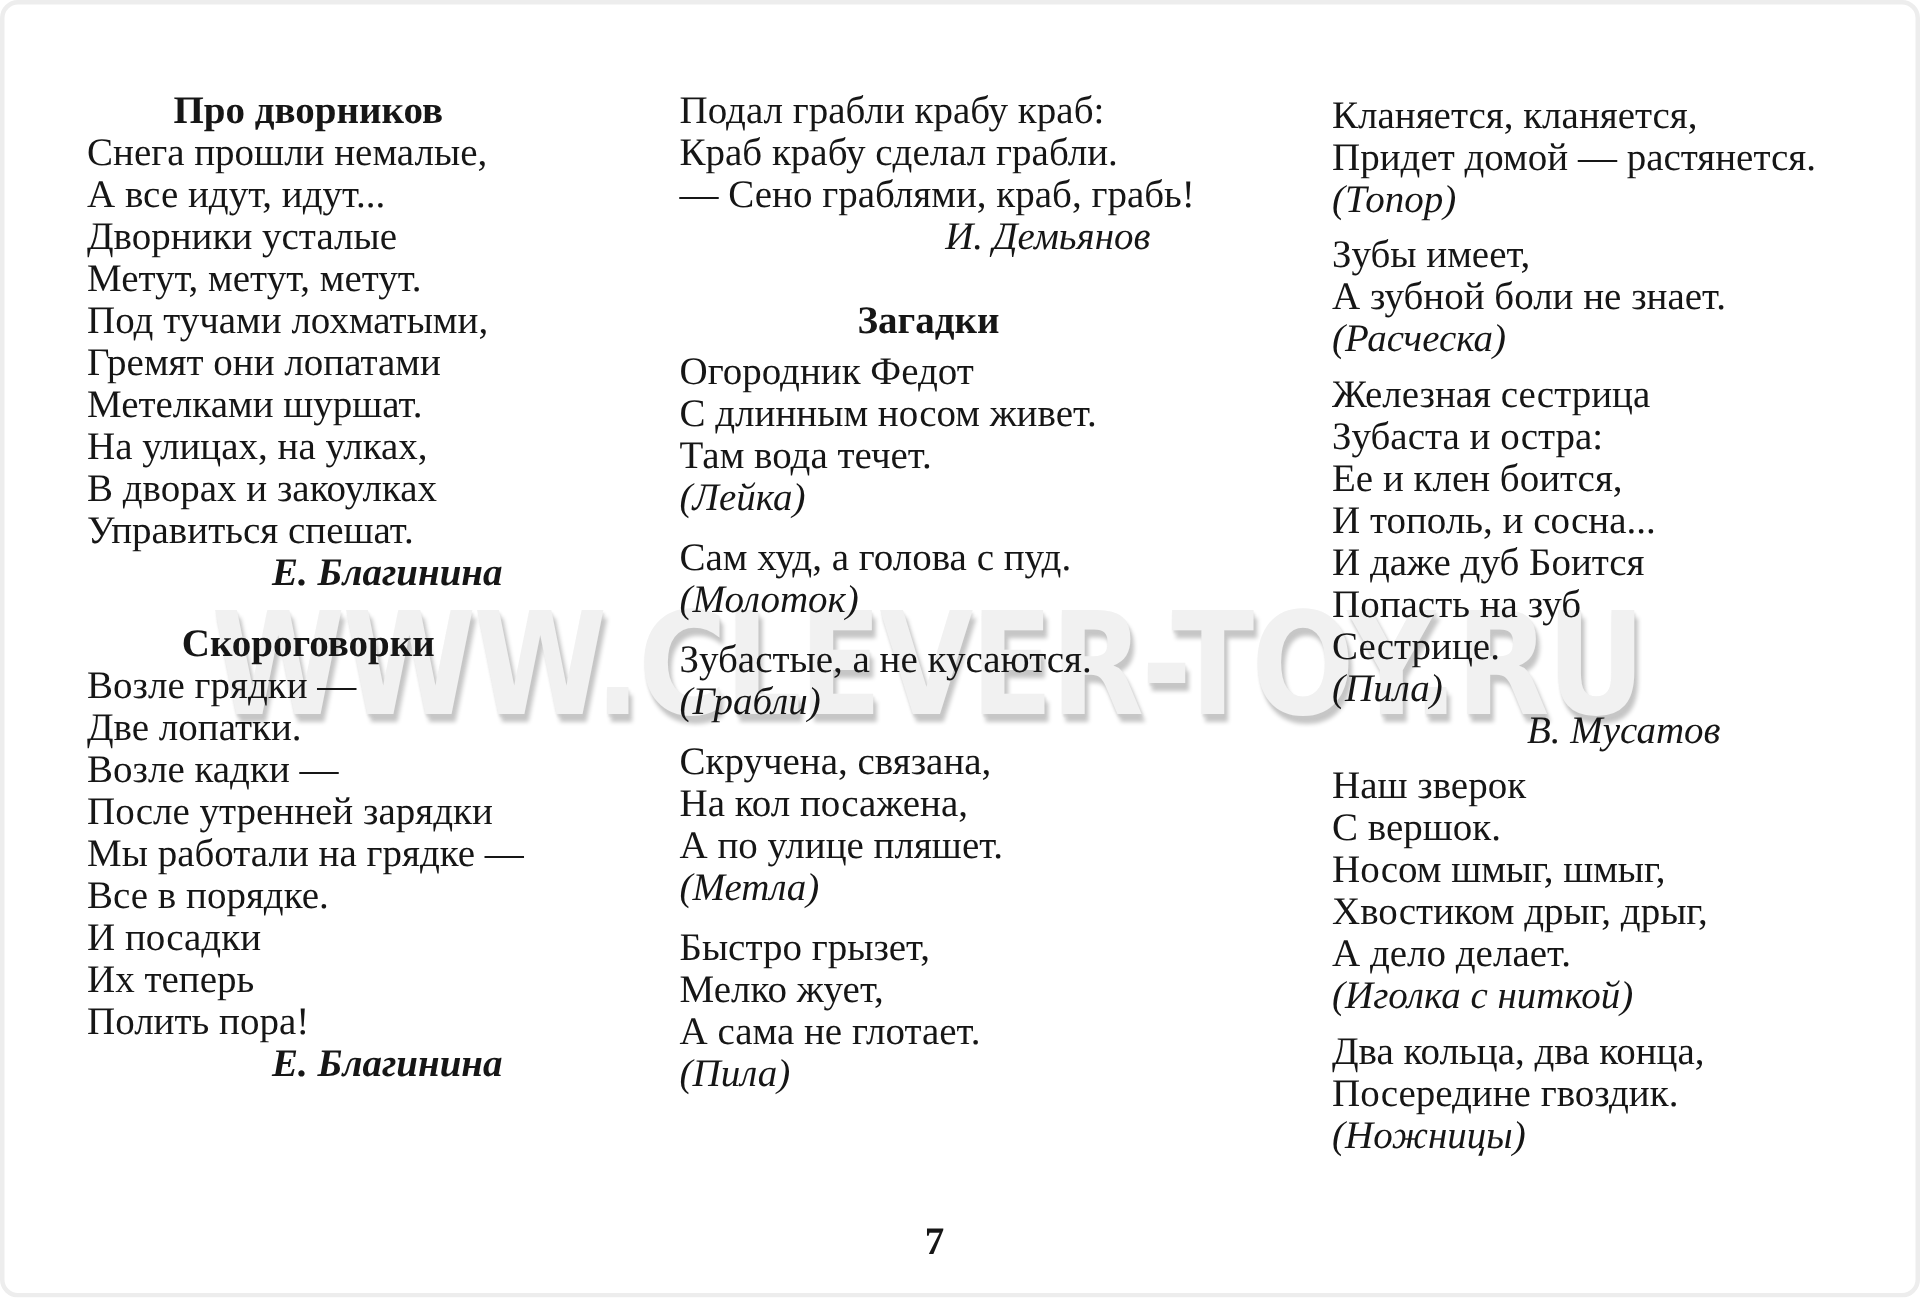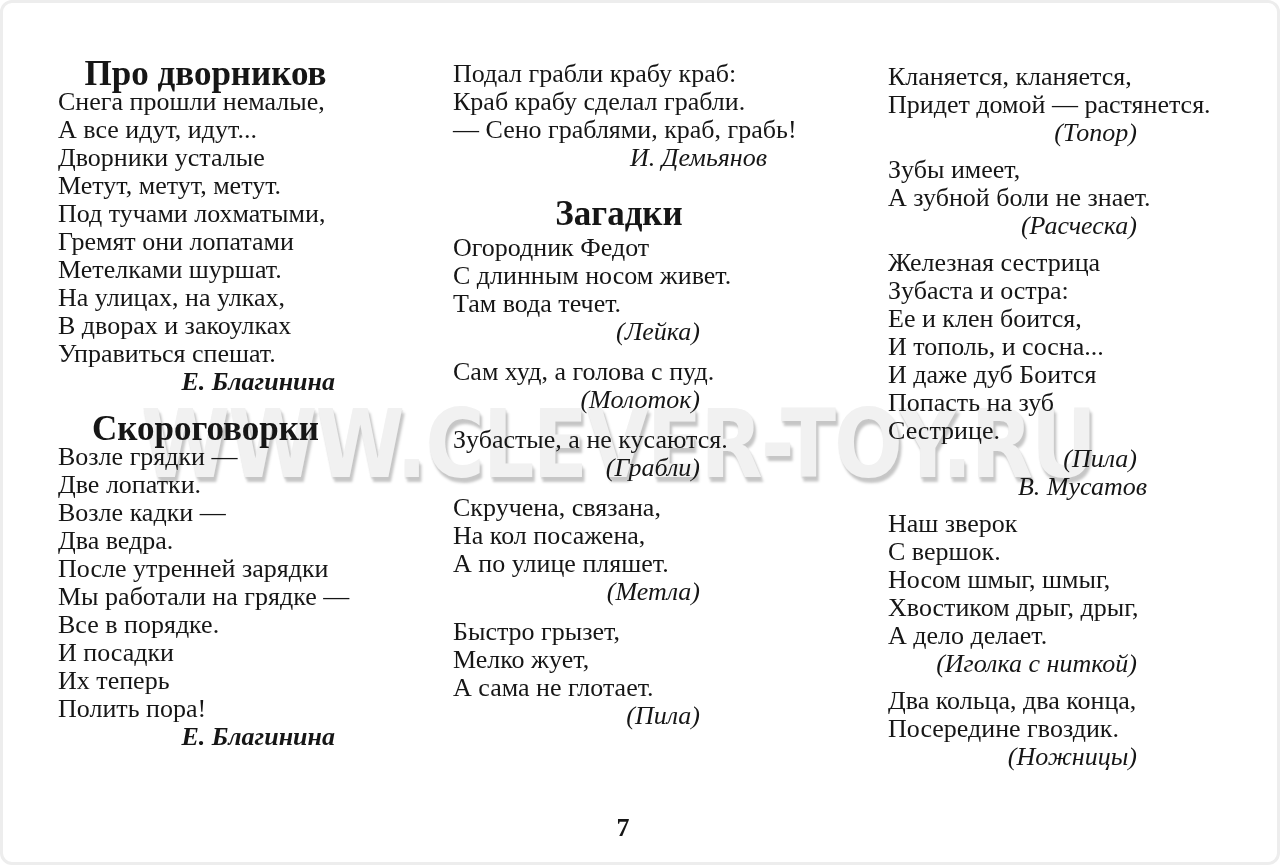--- a/index.html
+++ b/index.html
@@ -44,38 +44,38 @@
     z-index: 1;
     font-size: 26px;
     line-height: 28px;
   }
   .col1 { left: 55px;  top: 57px; width: 372px; }
   .col2 { left: 450px; top: 57px; width: 332px; }
   .col3 { left: 885px; top: 60px; width: 334px; font-family: Liberation Serif, serif; }
   .heading {
     font-weight: bold;
     text-align: center;
-    font-size: 35px;
+    font-size: 26px;
     line-height: 28px;
   }
   .col1 .heading { width: 295px; }
   .heading.gap-top { margin-top: 19px; }
   .col2 .heading { margin-top: 28px; margin-bottom: 6px; }
   .line { white-space: nowrap; }
   .author {
     font-style: italic;
     text-align: right;
     white-space: nowrap;
   }
   .col1 .author { padding-right: 95px; font-weight: bold; }
   .col2 .author { padding-right: 18px; }
   .col3 .author { padding-right: 75px; }
   .answer {
     font-style: italic;
-    text-align: right;
+    text-align: left;
     white-space: nowrap;
   }
   .col2 .answer { padding-right: 85px; }
   .col3 .answer { padding-right: 85px; }
   .riddle { margin-bottom: 9px; }
   .col2 .riddle { margin-bottom: 12px; }
   .page-number {
     position: absolute;
     z-index: 1;
     left: 0;
@@ -104,21 +104,20 @@
     <div class="line">Метелками шуршат.</div>
     <div class="line">На улицах, на улках,</div>
     <div class="line">В дворах и закоулках</div>
     <div class="line">Управиться спешат.</div>
     <div class="author">Е. Благинина</div>
 
     <div class="heading gap-top">Скороговорки</div>
     <div class="line">Возле грядки —</div>
     <div class="line">Две лопатки.</div>
     <div class="line">Возле кадки —</div>
-    <div class="line">Два ведра.</div>
     <div class="line">После утренней зарядки</div>
     <div class="line">Мы работали на грядке —</div>
     <div class="line">Все в порядке.</div>
     <div class="line">И посадки</div>
     <div class="line">Их теперь</div>
     <div class="line">Полить пора!</div>
     <div class="author">Е. Благинина</div>
   </div>
 
   <div class="col col2">

